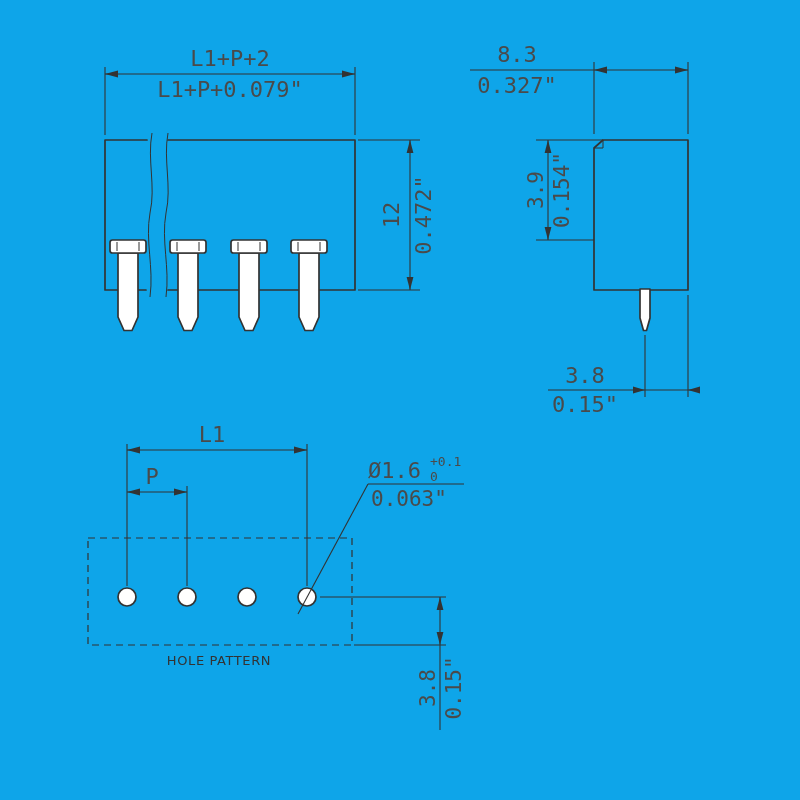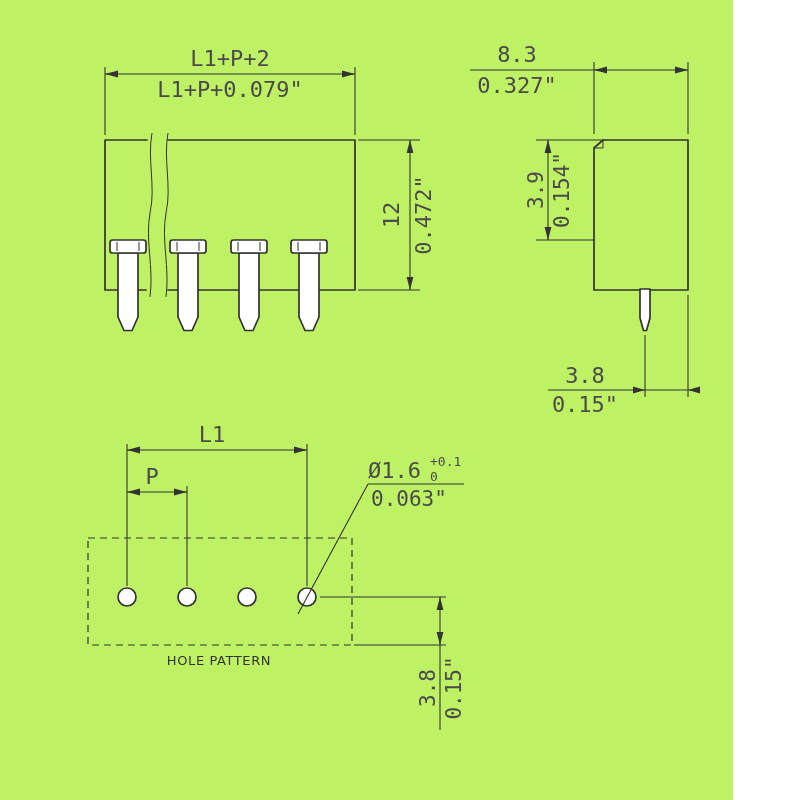--- a/index.html
+++ b/index.html
@@ -1,17 +1,17 @@
 <!DOCTYPE html>
 <html style="--ink: #333333; --ink-text: #4a4a4a;"><head>
 <meta charset="utf-8">
 <style>
   :root{ --ink:#333333; --ink-text:#4a4a4a; }
   html,body{margin:0;padding:0;background:#ffffff;}
-  .stage{width:733px;height:800px;position:relative;background:#bef264;}
+  .stage{width:800px;height:800px;position:relative;background:#0ea5e9;}
   svg{display:block;}
   .ol{stroke:var(--ink);stroke-width:1.7;fill:none;stroke-linejoin:round;stroke-linecap:round;}
   .wfill{fill:#ffffff;}
   .dim{stroke:var(--ink);stroke-width:1.1;fill:none;stroke-linecap:butt;}
   .thin{stroke:var(--ink);stroke-width:1;fill:none;}
   .dash{stroke:var(--ink);stroke-width:1.2;fill:none;stroke-dasharray:7 5;}
   .ah{fill:var(--ink);stroke:none;}
   text{fill:var(--ink-text);font-family:"DejaVu Sans Mono","Liberation Mono",monospace;}
   .dimtxt{font-size:22px;}
   .dimtxt-sm{font-size:21px;}

